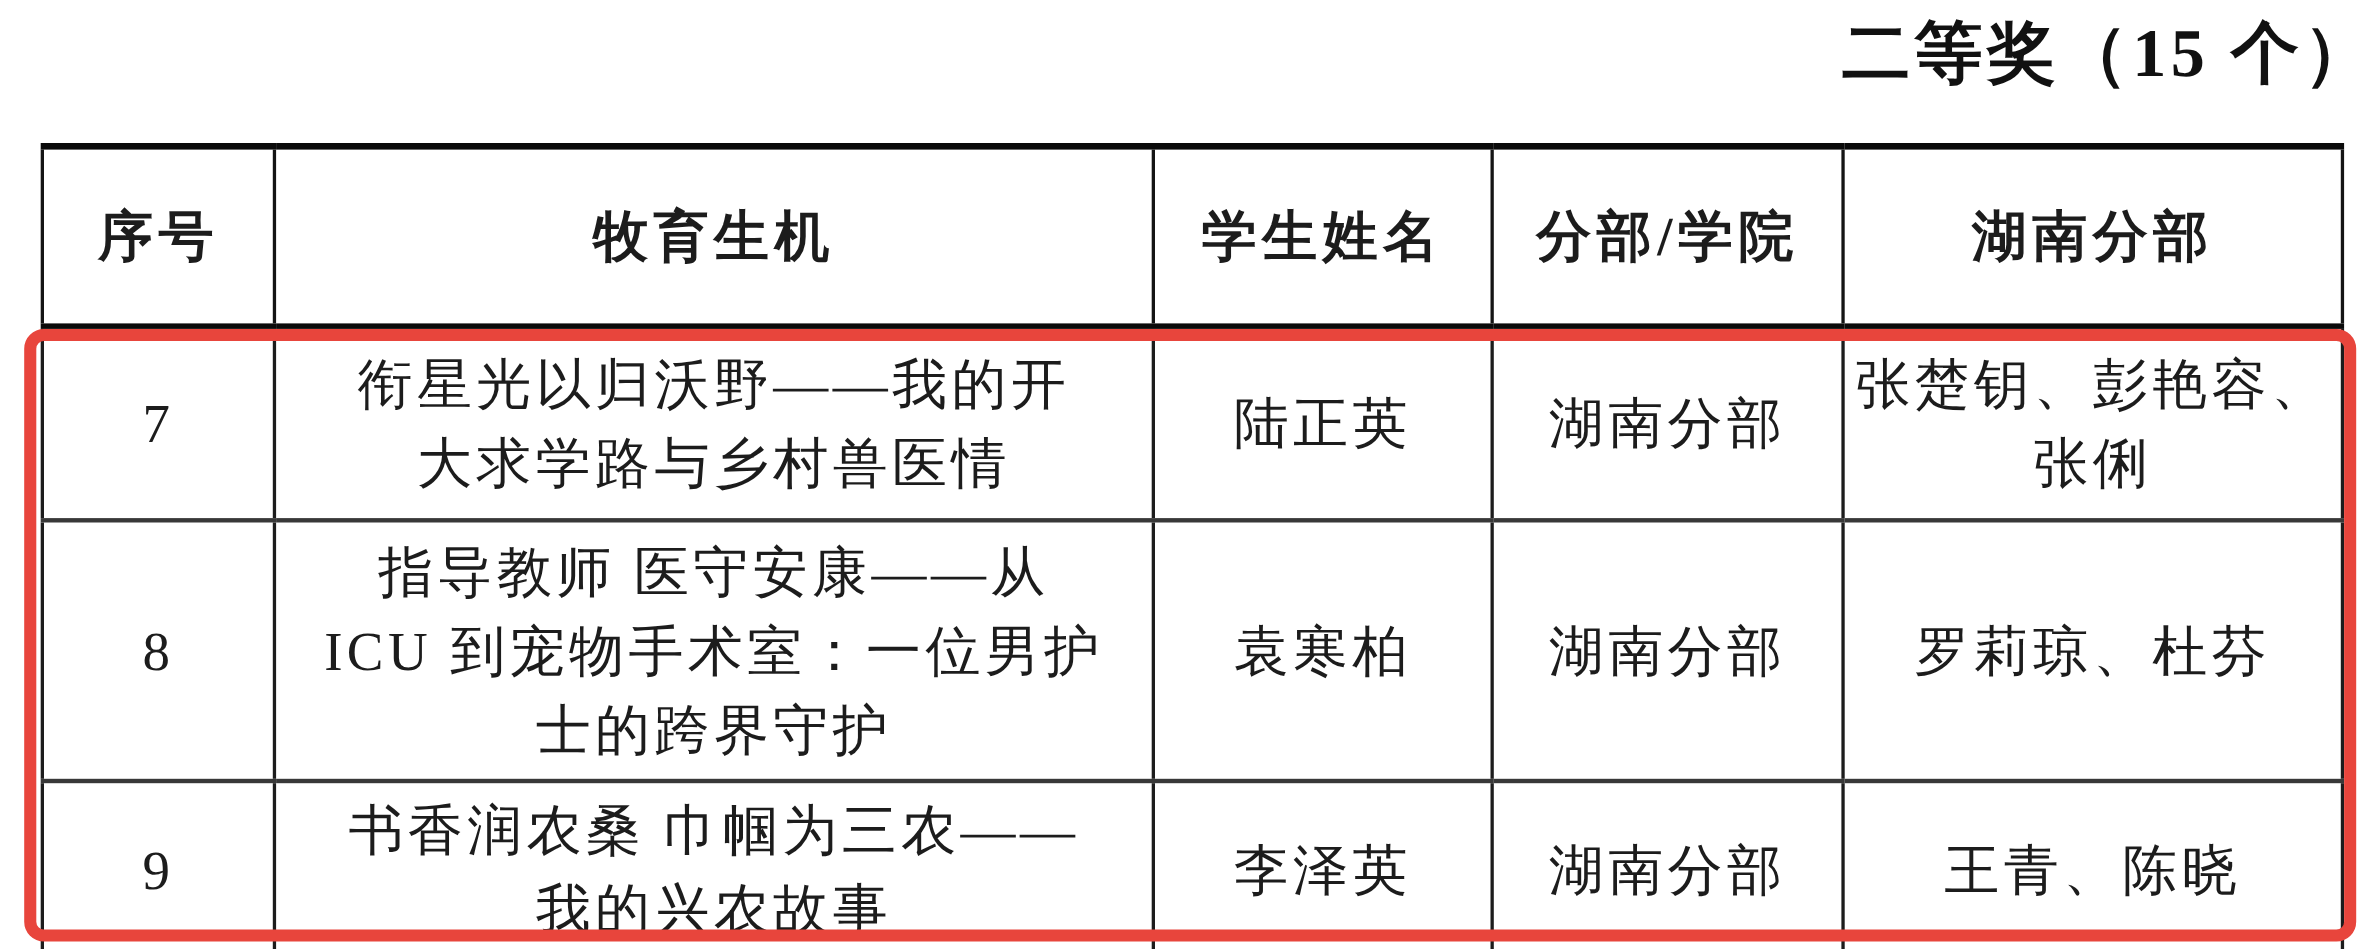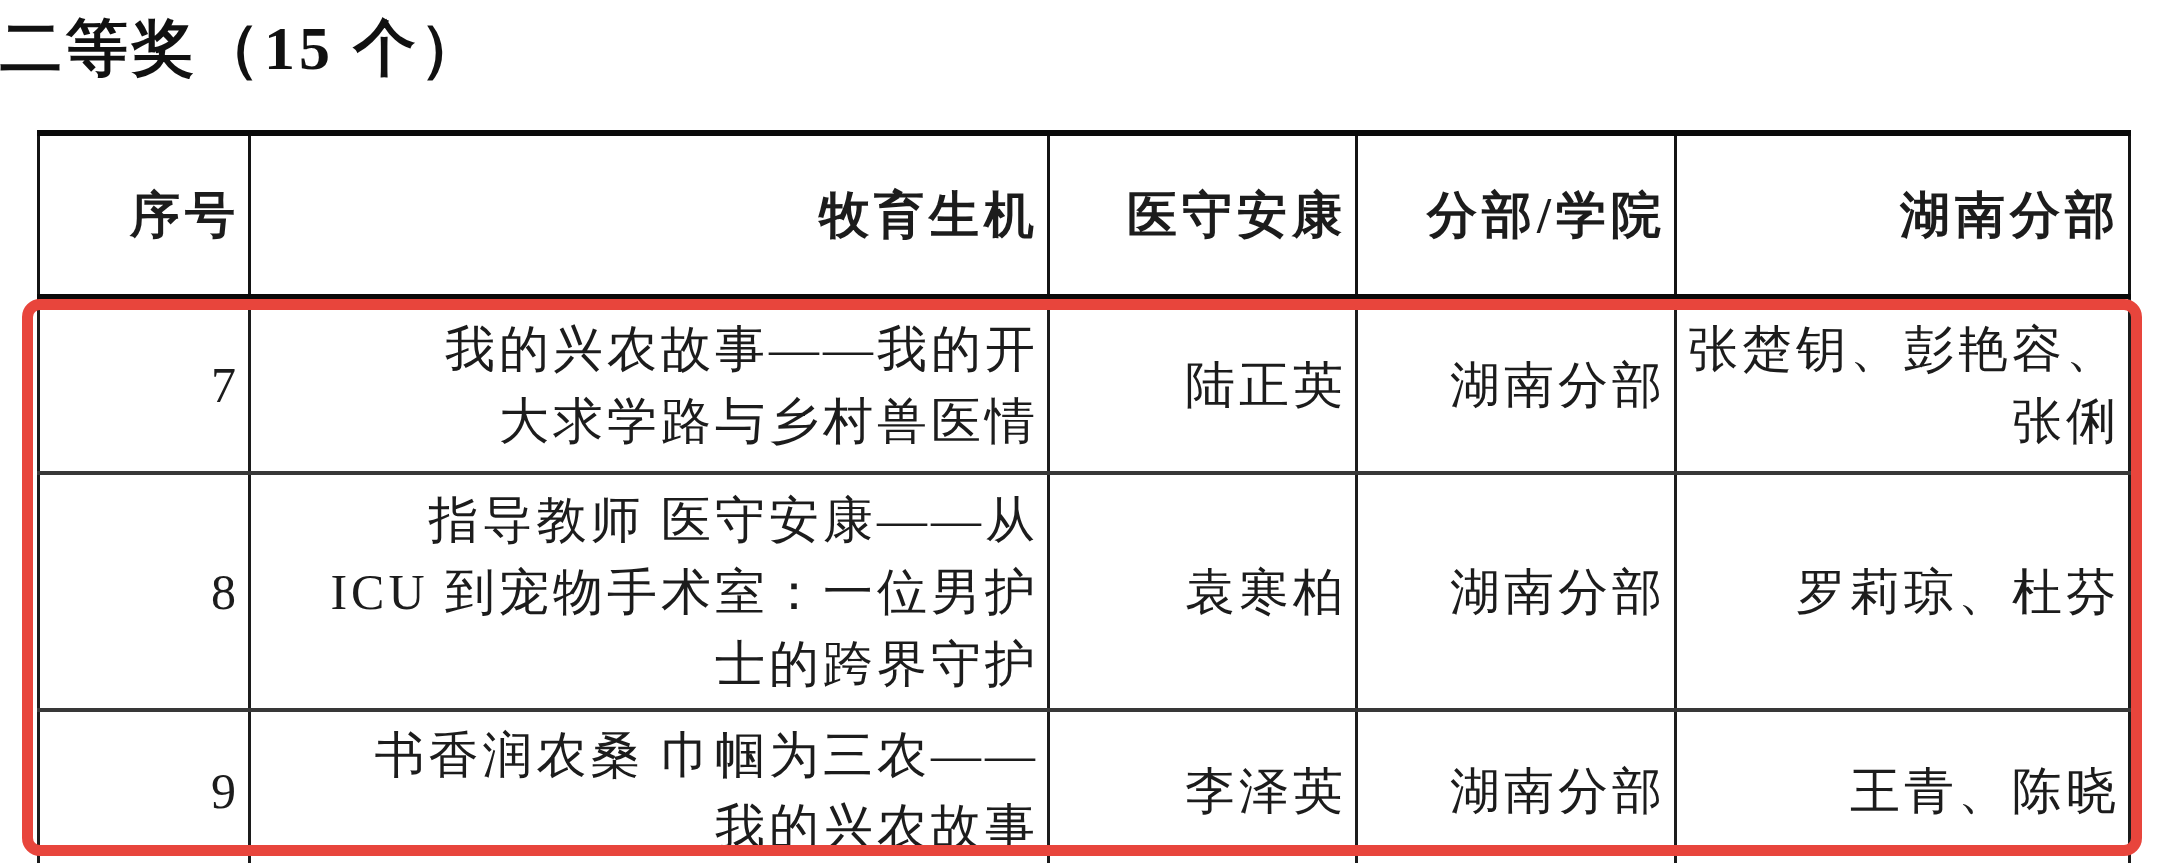--- a/index.html
+++ b/index.html
@@ -14,21 +14,21 @@
     font-family: "Liberation Serif", "DejaVu Serif", serif;
     color: #1c1c1c;
     overflow: hidden;
   }
 
   .doc-title {
     position: absolute;
     top: 6px;
     left: 0;
     width: 2160px;
-    text-align: left;
+    text-align: right;
     font-size: 62px;
     font-weight: 700;
     letter-spacing: 4px;
     color: #111111;
     white-space: nowrap;
   }
 
   table.awards {
     position: absolute;
     left: 37px;
@@ -39,21 +39,21 @@
   }
 
   col.c-no      { width: 211px; }
   col.c-work    { width: 799px; }
   col.c-student { width: 308px; }
   col.c-branch  { width: 319px; }
   col.c-teacher { width: 454px; }
 
   table.awards th,
   table.awards td {
-    text-align: right;
+    text-align: center;
     vertical-align: middle;
     padding: 0 8px;
     overflow: hidden;
     font-family: Liberation Serif, serif;
   }
 
   table.awards th {
     border-left: 3px solid #141414;
     border-right: 3px solid #141414;
     border-top: 6px solid #0a0a0a;
@@ -108,29 +108,29 @@
     <col class="c-no">
     <col class="c-work">
     <col class="c-student">
     <col class="c-branch">
     <col class="c-teacher">
   </colgroup>
   <thead>
     <tr>
       <th>序号</th>
       <th>牧育生机</th>
-      <th>医守安康</th>
+      <th>学生姓名</th>
       <th>分部/学院</th>
       <th>湖南分部</th>
     </tr>
   </thead>
   <tbody>
     <tr class="r7">
       <td class="num">7</td>
-      <td>我的兴农故事——我的开
+      <td>衔星光以归沃野——我的开
 大求学路与乡村兽医情</td>
       <td>陆正英</td>
       <td>湖南分部</td>
       <td>张楚钥、彭艳容、
 张俐</td>
     </tr>
     <tr class="r8">
       <td class="num">8</td>
       <td>指导教师 医守安康——从
 ICU 到宠物手术室：一位男护

